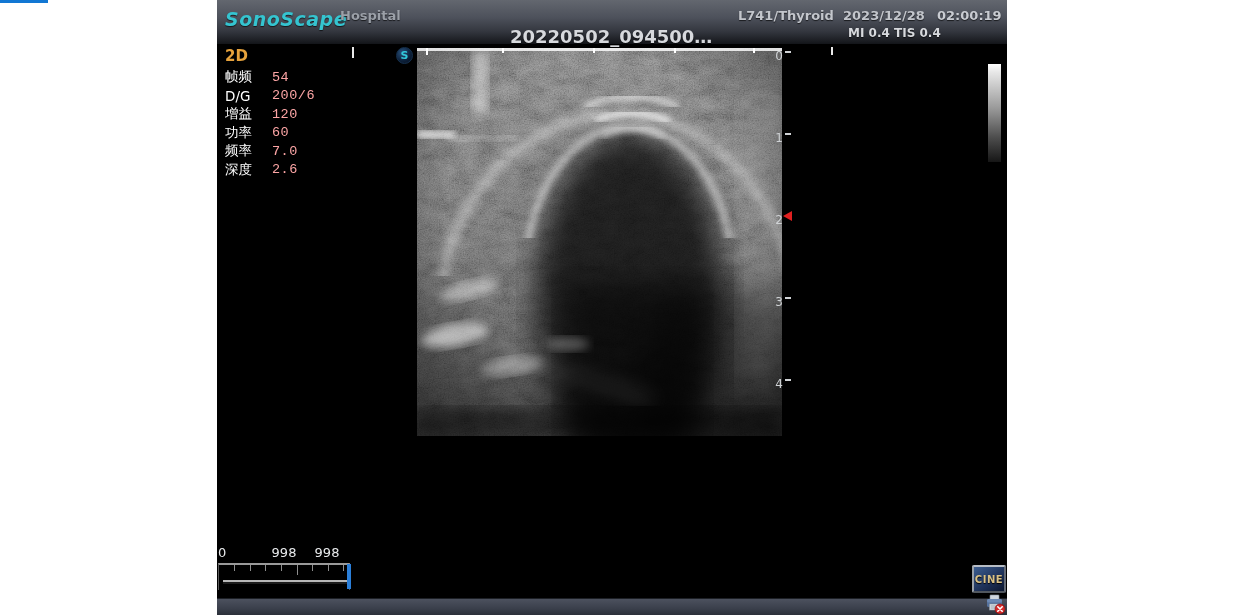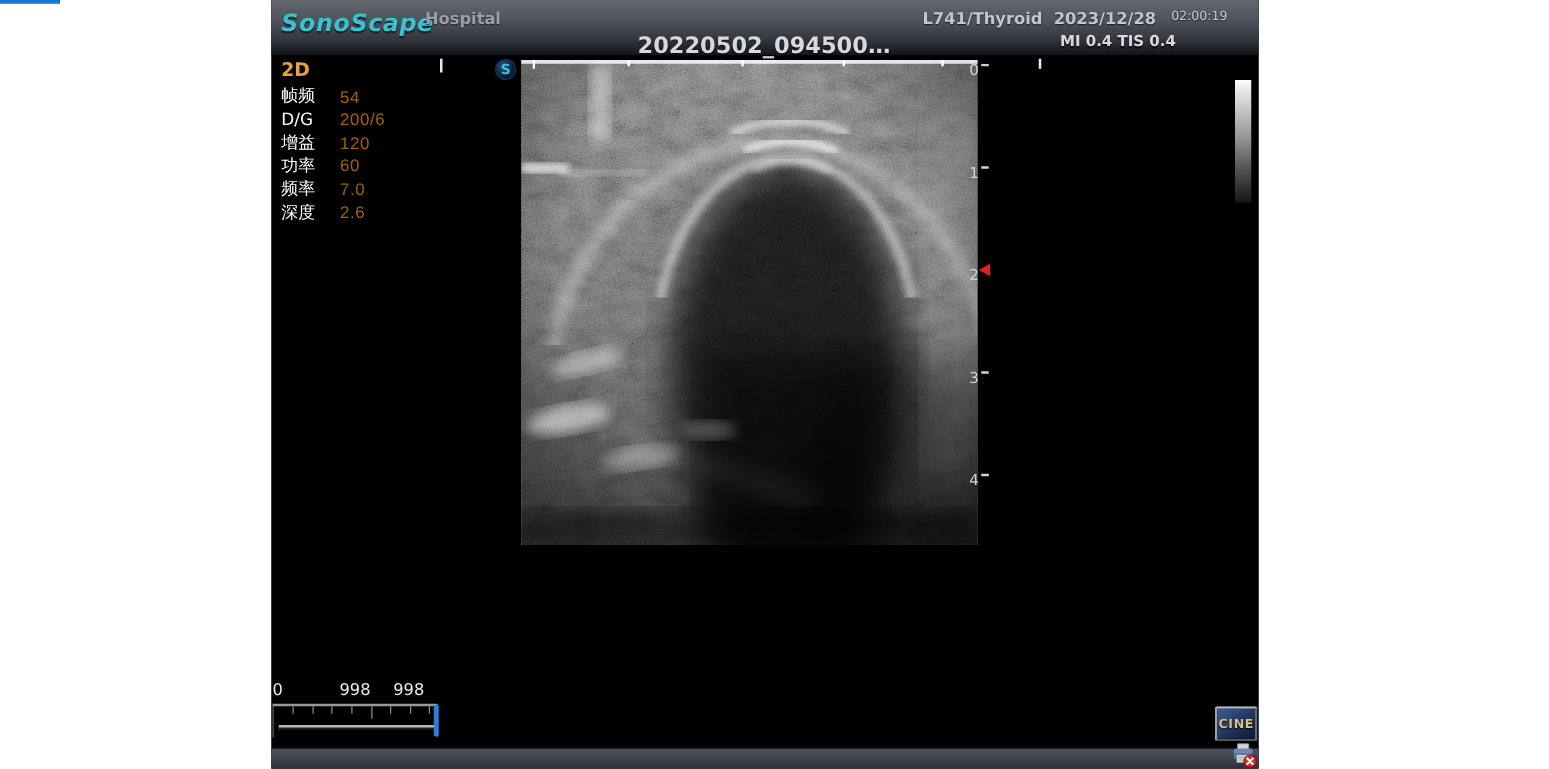--- a/index.html
+++ b/index.html
@@ -11,30 +11,30 @@
   #app{position:absolute;left:217px;top:0;width:790px;height:615px;background:#000;overflow:hidden;}
 
   
   #topbar{position:absolute;left:0;top:0;width:790px;height:44px;
           background:linear-gradient(#63676f 0%,#4d515b 40%,#33363e 72%,#131519 100%);}
   #topbar .t{position:absolute;white-space:nowrap;text-shadow:0 1px 1px rgba(0,0,0,.65);}
   #logo{left:8px;top:8px;font-size:19px;font-weight:bold;font-style:italic;color:#35c4d0;letter-spacing:.5px;}
   #hospital{left:123px;top:8px;font-size:13px;font-weight:bold;color:#9ba0a8;}
   #preset{left:521px;top:8px;font-size:13px;font-weight:bold;color:#c3c6cc;}
   #date{left:626px;top:8px;font-size:13px;font-weight:bold;color:#c3c6cc;}
-  #time{left:720px;top:8px;font-size:10px;font-weight:normal;color:#c9ccd2;}
+  #time{left:720px;top:8px;font-size:13px;font-weight:bold;color:#c9ccd2;}
   #examid{left:293px;top:26px;font-size:18px;font-weight:bold;color:#d7d9dd;}
   #mitis{left:631px;top:26px;font-size:12px;font-weight:bold;color:#d7d9dd;}
 
   
   #params{position:absolute;left:8px;top:47px;width:120px;}
   #mode-label{font-size:15px;font-weight:bold;color:#e6a23c;height:21px;}
   .param-row{display:flex;height:18.5px;font-size:13.5px;align-items:center;}
   .param-label{width:47px;color:#ffffff;}
-  .param-value{color:#a16207;font-family:Liberation Sans, sans-serif;letter-spacing:.5px;}
+  .param-value{color:#fca5a5;font-family:Liberation Mono, monospace;letter-spacing:.5px;}
 
   
   .top-tick{position:absolute;background:#e9e9e9;width:2px;}
   #tick-left{left:135px;top:47px;height:11px;}
   #tick-right{left:614px;top:47px;height:8px;}
   #s-logo{position:absolute;left:179px;top:47px;width:17px;height:17px;border-radius:50%;
           background:radial-gradient(circle at 35% 30%,#28517d 0%,#0c1f38 60%,#050e1c 100%);
           color:#32c8da;font-size:11px;font-weight:bold;display:flex;align-items:center;justify-content:center;
           border:1px solid #1c3least;border:1px solid #16314e;}
 

